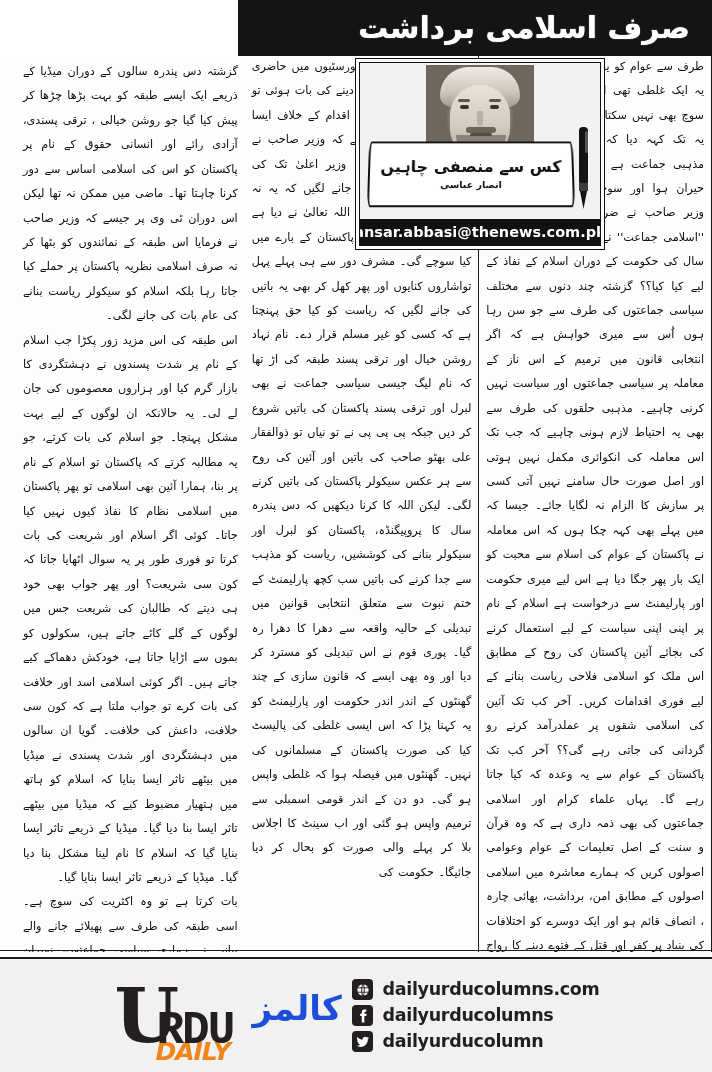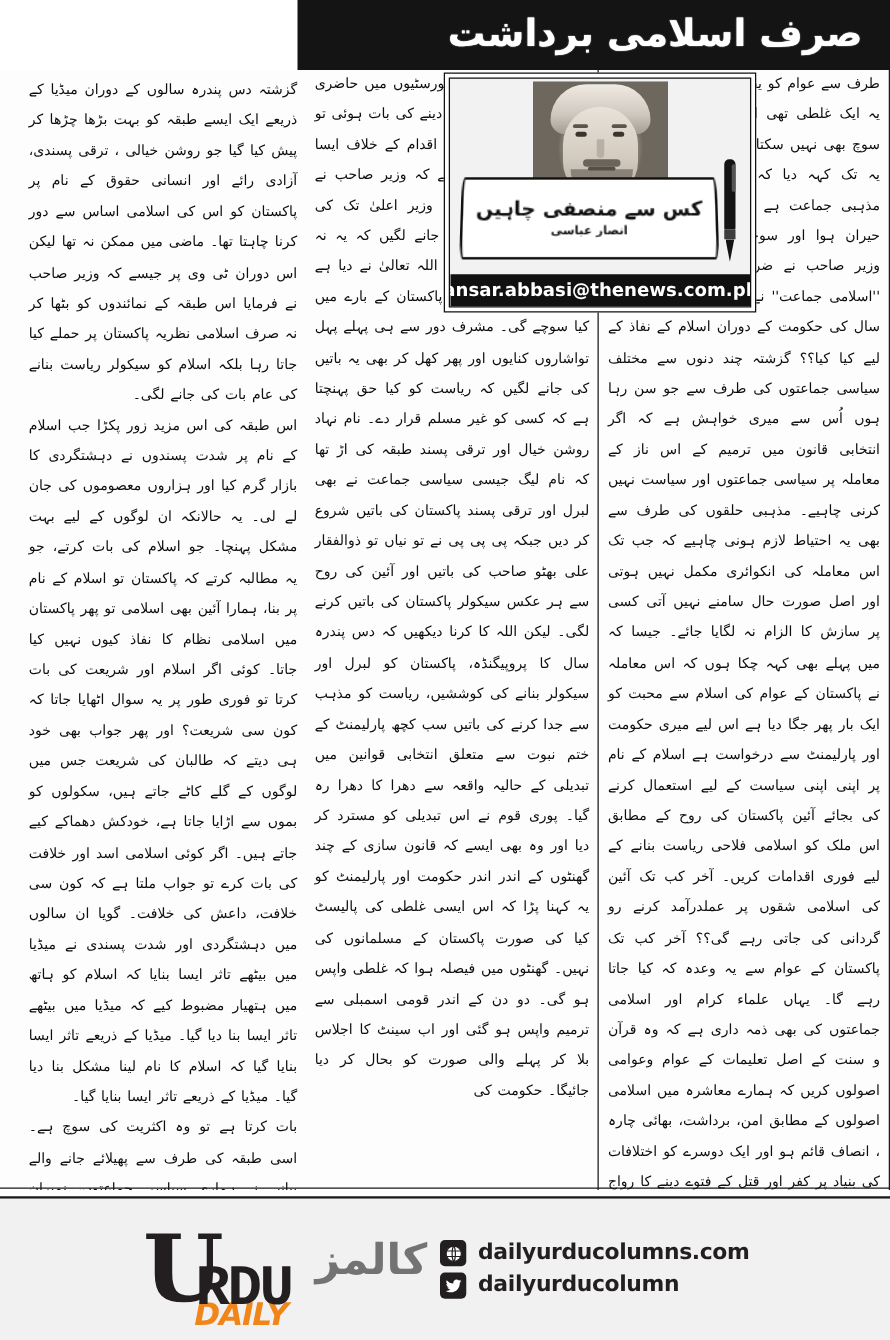--- a/index.html
+++ b/index.html
@@ -271,21 +271,21 @@
     color: #231f20;
     letter-spacing: -2px;
     line-height: 1;
   }
   .brand-kalmz {
     position: absolute;
     left: 140px; top: 8px;
     font-family: "DejaVu Sans", sans-serif;
     font-size: 34px;
     font-weight: 700;
-    color: #737373;
+    color: #1d4ed8;
     direction: rtl;
     line-height: 1.2;
   }
 
   .socials {
     display: flex;
     flex-direction: column;
     gap: 5px;
     direction: ltr;
   }
@@ -411,20 +411,28 @@
         <span class="social-icon">
           <svg width="14" height="14" viewBox="0 0 16 16" fill="none">
             <circle cx="8" cy="8" r="7" fill="#ffffff"></circle>
             <path d="M8 1c-2 2.2-2 11.8 0 14M8 1c2 2.2 2 11.8 0 14M1.4 5.5h13.2M1.4 10.5h13.2" stroke="#231f20" stroke-width="1.1"></path>
             <circle cx="8" cy="8" r="7" stroke="#231f20" stroke-width="1.1"></circle>
           </svg>
         </span>
         <span class="social-text">dailyurducolumns.com</span>
       </div>
 
+      <div class="social-row">
+        <span class="social-icon">
+          <svg width="14" height="14" viewBox="0 0 16 16">
+            <path d="M10.2 3.2h1.6V0.6h-2.2C7.6 0.6 6.6 1.9 6.6 3.6V5.4H4.8v2.6h1.8v7.4h3V8h2.1l0.35-2.6H9.6V4.1c0-0.6 0.2-0.9 0.6-0.9z" fill="#ffffff"></path>
+          </svg>
+        </span>
+        <span class="social-text">dailyurducolumns</span>
+      </div>
 
       <div class="social-row">
         <span class="social-icon">
           <svg width="14" height="14" viewBox="0 0 16 16">
             <path d="M15 3.3c-0.5 0.25-1.1 0.4-1.7 0.48 0.6-0.37 1.06-0.95 1.28-1.65-0.57 0.34-1.2 0.58-1.87 0.71-0.54-0.58-1.3-0.94-2.15-0.94-1.63 0-2.95 1.33-2.95 2.96 0 0.23 0.03 0.46 0.08 0.67C5.24 5.4 3.06 4.22 1.6 2.42 1.35 2.85 1.2 3.36 1.2 3.9c0 1.03 0.52 1.93 1.32 2.46-0.49-0.02-0.95-0.15-1.35-0.37v0.04c0 1.43 1.02 2.63 2.37 2.9-0.25 0.07-0.51 0.1-0.78 0.1-0.19 0-0.37-0.02-0.55-0.05 0.38 1.17 1.47 2.03 2.76 2.05-1.01 0.79-2.29 1.27-3.67 1.27-0.24 0-0.47-0.01-0.7-0.04 1.31 0.84 2.86 1.33 4.53 1.33 5.44 0 8.41-4.5 8.41-8.41l-0.01-0.38C14.1 4.41 14.6 3.9 15 3.3z" fill="#ffffff"></path>
           </svg>
         </span>
         <span class="social-text">dailyurducolumn</span>
       </div>
 

